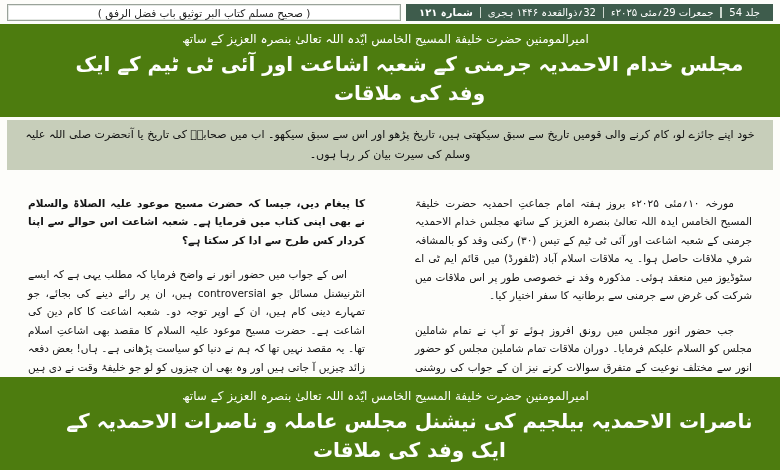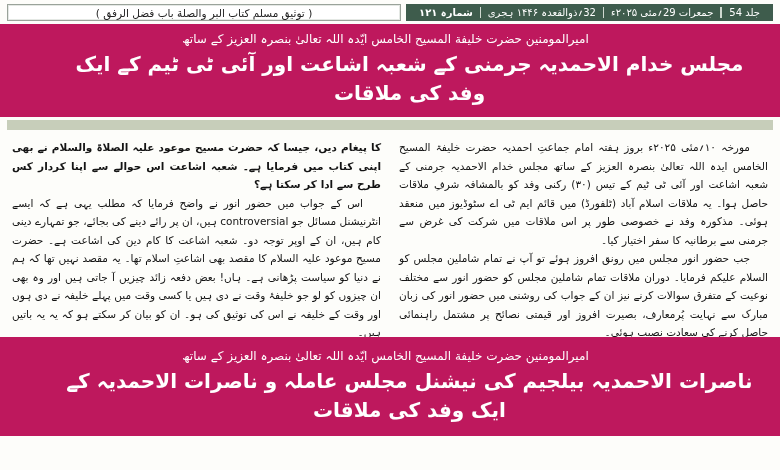--- a/index.html
+++ b/index.html
@@ -42,21 +42,21 @@
     border: 1px solid #9aa39a;
     box-shadow: inset 0 0 0 1px #e4e8e4;
     display: flex;
     align-items: center;
     justify-content: center;
     font-size: 10.5px;
     color: #222;
   }
   
   .banner {
-    background: #be185d;
+    background: #4d7c0f;
     color: #ffffff;
     text-align: center;
     padding: 6px 19px 9px 10px;
   }
   .banner .kicker {
     font-size: 12px;
     line-height: 1.5;
   }
   .banner .headline {
     font-size: 20px;
@@ -84,45 +84,46 @@
     padding: 5px 12px 2px 12px;
     height: 204px;
     overflow: hidden;
   }
   .col {
     flex: 1;
     text-align: justify;
     font-size: 10.5px;
     line-height: 18.5px;
   }
-  .col p { margin: 0; }
+  .col p { margin: 16px; }
   .col p.indent { text-indent: 18px; }
   .col p.bold { font-weight: bold; }
 </style>
 </head>
 <body>
 
 <div class="page">
 
   <div class="masthead">
     <div class="issue-strip">
       <span class="seg">جلد 54</span>
       <span class="seg">جمعرات 29؍مئی ۲۰۲۵ء</span>
       <span class="seg">32؍ذوالقعدہ ۱۴۴۶ ہجری</span>
       <span class="seg">شمارہ ۱۲۱</span>
     </div>
-    <div class="reference-box">( توثیق مسلم کتاب البر والصلة باب فضل الرفق )</div>
+    <div class="reference-box">( صحیح مسلم کتاب البر توثیق باب فضل الرفق )</div>
   </div>
 
   <div class="banner">
     <div class="kicker">امیرالمومنین حضرت خلیفة المسیح الخامس ایّدہ اللہ تعالیٰ بنصرہ العزیز کے ساتھ</div>
     <div class="headline">مجلس خدام الاحمدیہ جرمنی کے شعبہ اشاعت اور آئی ٹی ٹیم کے ایک وفد کی ملاقات</div>
   </div>
 
   <div class="quote-box">
+    <span class="q-line">خود اپنے جائزے لو، کام کرنے والی قومیں تاریخ سے سبق سیکھتی ہیں، تاریخ پڑھو اور اس سے سبق سیکھو۔ اب میں صحابہؓ کی تاریخ یا آنحضرت صلی اللہ علیہ وسلم کی سیرت بیان کر رہا ہوں۔</span>
   </div>
 
   <div class="body-cols">
     <div class="col">
       <p class="indent">مورخہ ۱۰؍مئی ۲۰۲۵ء بروز ہفتہ امام جماعتِ احمدیہ حضرت خلیفۃ المسیح الخامس ایدہ اللہ تعالیٰ بنصرہ العزیز کے ساتھ مجلس خدام الاحمدیہ جرمنی کے شعبہ اشاعت اور آئی ٹی ٹیم کے تیس (۳۰) رکنی وفد کو بالمشافہ شرفِ ملاقات حاصل ہوا۔ یہ ملاقات اسلام آباد (ٹلفورڈ) میں قائم ایم ٹی اے سٹوڈیوز میں منعقد ہوئی۔ مذکورہ وفد نے خصوصی طور پر اس ملاقات میں شرکت کی غرض سے جرمنی سے برطانیہ کا سفر اختیار کیا۔</p>
       <p class="indent">جب حضور انور مجلس میں رونق افروز ہوئے تو آپ نے تمام شاملین مجلس کو السلام علیکم فرمایا۔ دوران ملاقات تمام شاملین مجلس کو حضور انور سے مختلف نوعیت کے متفرق سوالات کرنے نیز ان کے جواب کی روشنی میں حضور انور کی زبان مبارک سے نہایت پُرمعارف، بصیرت افروز اور قیمتی نصائح پر مشتمل راہنمائی حاصل کرنے کی سعادت نصیب ہوئی۔</p>
 
     </div>
     <div class="col">
       <p class="bold">کا پیغام دیں، جیسا کہ حضرت مسیح موعود علیہ الصلاۃ والسلام نے بھی اپنی کتاب میں فرمایا ہے۔ شعبہ اشاعت اس حوالے سے اپنا کردار کس طرح سے ادا کر سکتا ہے؟</p>

